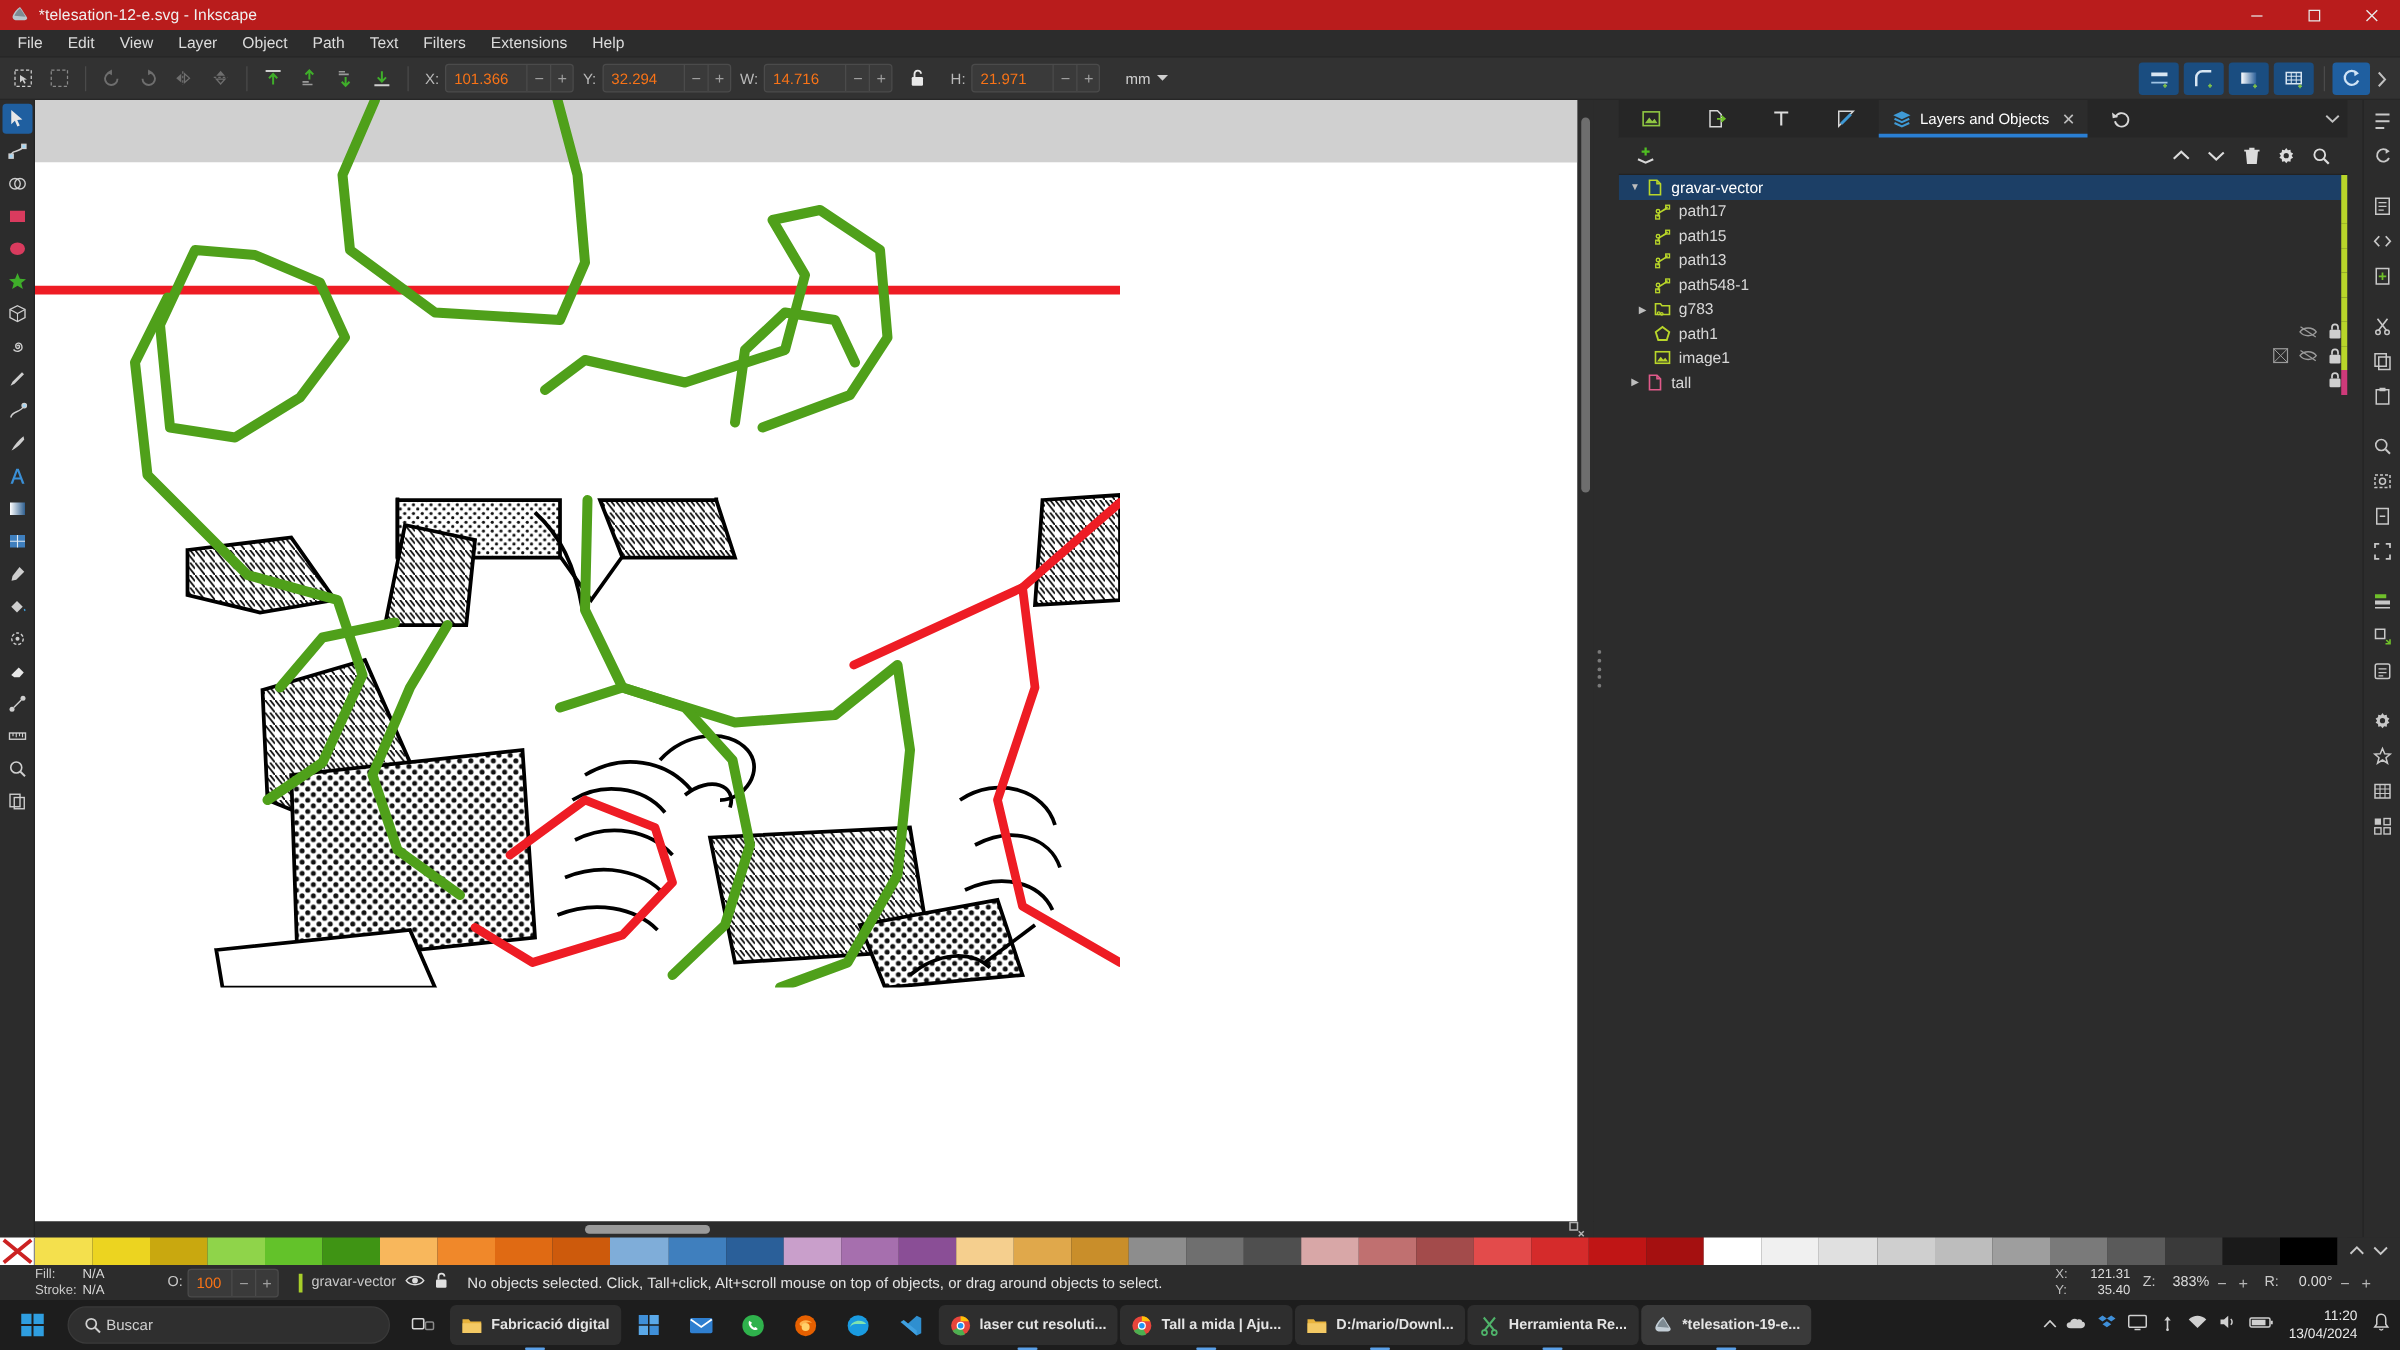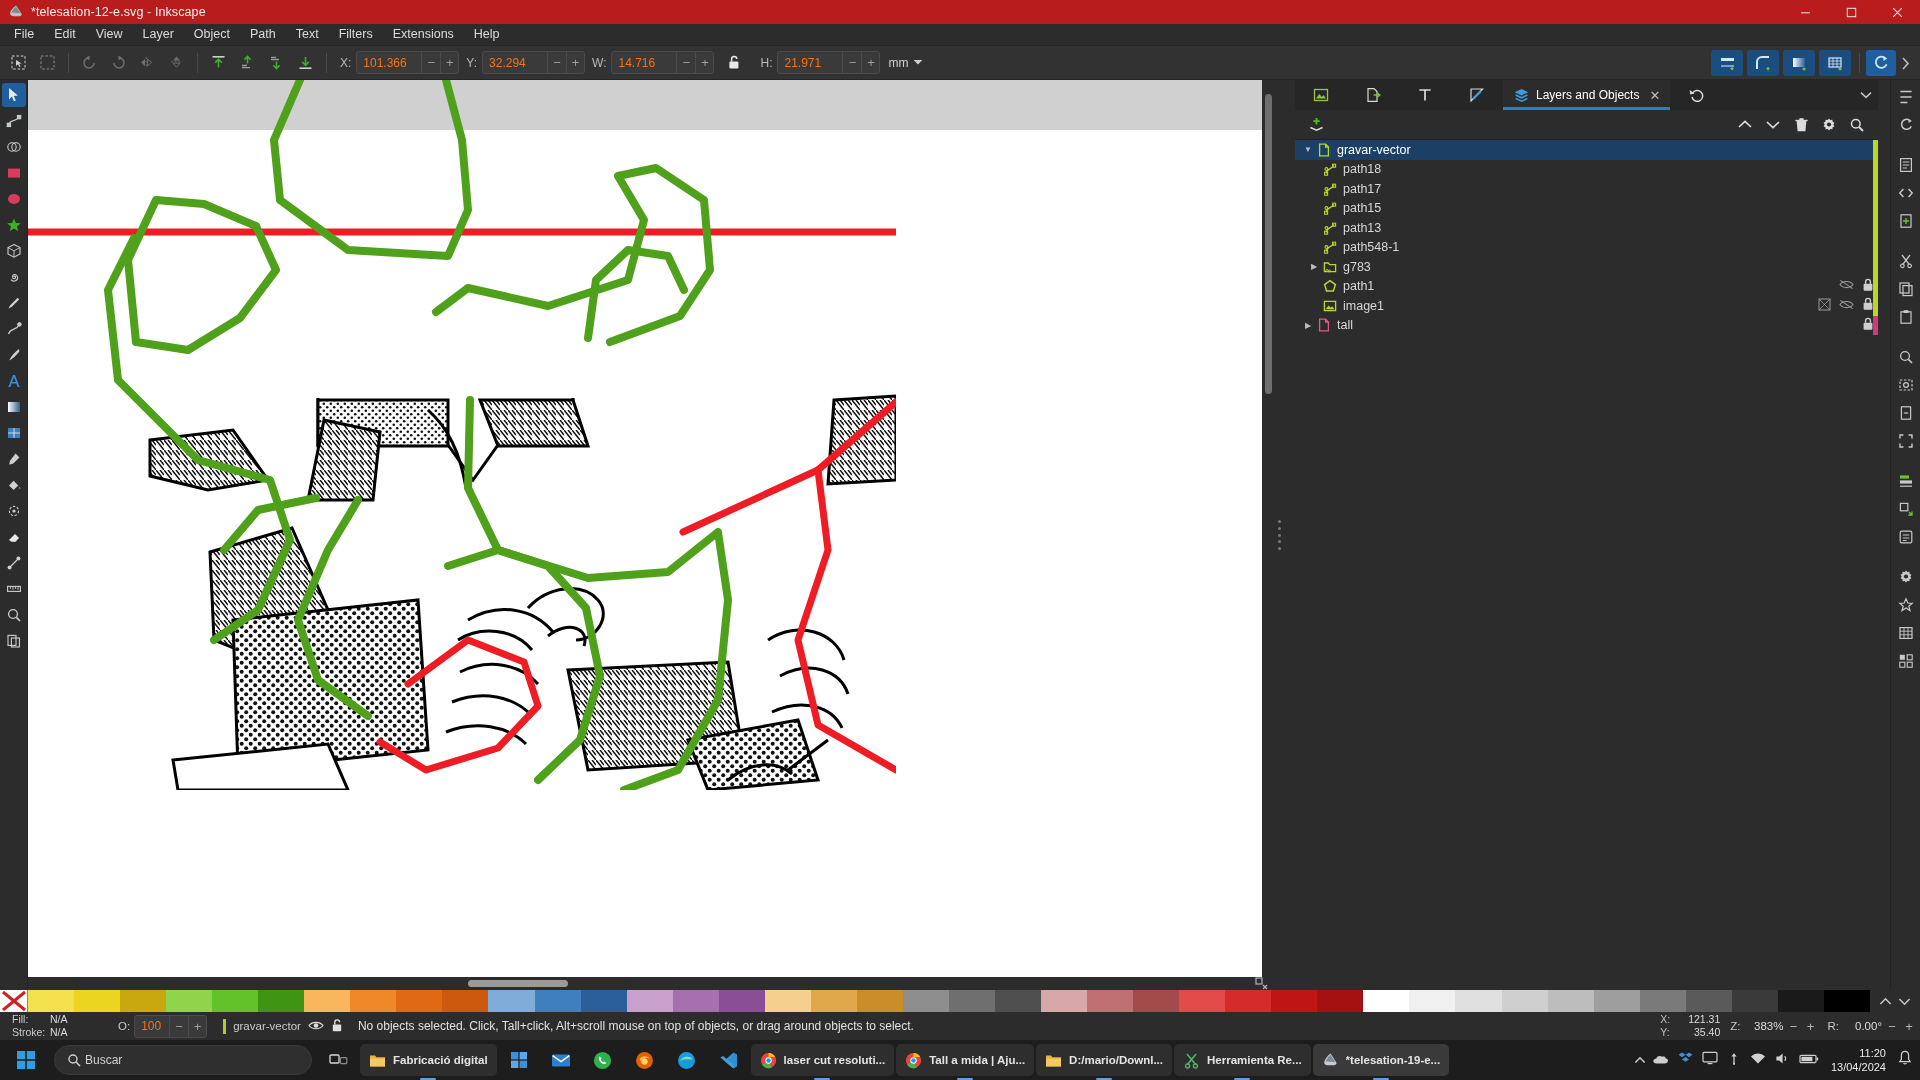--- a/index.html
+++ b/index.html
@@ -169,21 +169,21 @@
   .nocolor {
     width: 28px; flex: 0 0 28px; background: #fff; position: relative; border-right: 1px solid #888;
   }
   .palette { flex: 1 1 auto; display: flex; }
   .swatch { flex: 1 1 auto; height: 22px; }
   .palette-arrows { width: 50px; flex: 0 0 50px; display: flex; align-items: center; justify-content: center; gap: 6px; background: #2c2c2c; color: #c8c8c8; }
 
   
   .statusbar {
     height: 28px; flex: 0 0 28px; background: #2c2c2c; display: flex; align-items: center;
-    font-size: 11.5px; color: #c9c9c9; padding: 0 4px; gap: 0;
+    font-size: 11.5px; color: #c9c9c9; padding: 0 20px; gap: 0;
   }
   .fillstroke { width: 108px; flex: 0 0 108px; display: flex; flex-direction: column; justify-content: center; font-size: 10.5px; line-height: 13px; }
   .fsline { display: flex; }
   .fsline .k { width: 46px; text-align: left; padding-left: 8px; color: #c9c9c9; }
   .fsline .v { color: #dcdcdc; }
   .opacity-box { display: flex; align-items: center; gap: 4px; margin-left: 6px; }
   .opacity-box .spin input { width: 34px; }
   .layer-ind { display: flex; align-items: center; gap: 7px; margin-left: 16px; }
   .layer-bar { width: 3px; height: 15px; background: #a8cf2a; }
   .status-msg { margin-left: 14px; color: #e2e2e2; font-size: 12px; white-space: nowrap; overflow: hidden; }
@@ -371,21 +371,21 @@
 
     <span class="fieldlabel">H:</span>
     <div class="spin">
       <input readonly="" value="21.971" style="">
       <span class="stepwrap">
         <span class="step">−</span>
         <span class="step">+</span>
       </span>
     </div>
 
-    <div class="unitsel" style="margin-left:0;">
+    <div class="unitsel" style="margin-left:12px;">
       <span>mm</span>
       <svg width="10" height="7" viewBox="0 0 10 7">
           <path d="M0.6 1 L5 5.6 L9.4 1 Z" fill="#cfcfcf"></path>
         </svg>
     </div>
 
     <div class="cmd-right">
       <div class="bluebtn">
         <svg width="17" height="17" viewBox="0 0 17 17">
           <rect x="2" y="3" width="13" height="3" fill="#d8e6f2"></rect>
@@ -764,32 +764,20 @@
             <span class="ticon">
               <svg width="14" height="14" viewBox="0 0 14 14">
                   <path d="M2.6 1.2 L8.6 1.2 L11.4 4 L11.4 12.8 L2.6 12.8 Z" fill="none" stroke="#b9d62a" stroke-width="1.3"></path>
                   <path d="M8.6 1.2 L8.6 4 L11.4 4" fill="none" stroke="#b9d62a" stroke-width="1.3"></path>
                 </svg>
             </span>
             <span class="tlabel">gravar-vector</span>
             <span class="cstrip" style="background:#b9d62a;"></span>
           </div>
 
-          <div class="trow" style="padding-left:26px;">
-            <span class="ticon">
-              <svg width="14" height="14" viewBox="0 0 14 14">
-                  <path d="M3.4 11.4 C3.4 6 8 8 11 3.4" fill="none" stroke="#b9d62a" stroke-width="1.3"></path>
-                  <rect x="1.6" y="10.2" width="3" height="3" fill="none" stroke="#b9d62a" stroke-width="1.1"></rect>
-                  <rect x="9.6" y="2.2" width="3" height="3" fill="none" stroke="#b9d62a" stroke-width="1.1"></rect>
-                  <circle cx="3.4" cy="7" r="1.4" fill="none" stroke="#b9d62a" stroke-width="1.1"></circle>
-                </svg>
-            </span>
-            <span class="tlabel">path18</span>
-            <span class="cstrip" style="background:#b9d62a;"></span>
-          </div>
 
           <div class="trow" style="padding-left:26px;">
             <span class="ticon">
               <svg width="14" height="14" viewBox="0 0 14 14">
                   <path d="M3.4 11.4 C3.4 6 8 8 11 3.4" fill="none" stroke="#b9d62a" stroke-width="1.3"></path>
                   <rect x="1.6" y="10.2" width="3" height="3" fill="none" stroke="#b9d62a" stroke-width="1.1"></rect>
                   <rect x="9.6" y="2.2" width="3" height="3" fill="none" stroke="#b9d62a" stroke-width="1.1"></rect>
                   <circle cx="3.4" cy="7" r="1.4" fill="none" stroke="#b9d62a" stroke-width="1.1"></circle>
                 </svg>
             </span>

